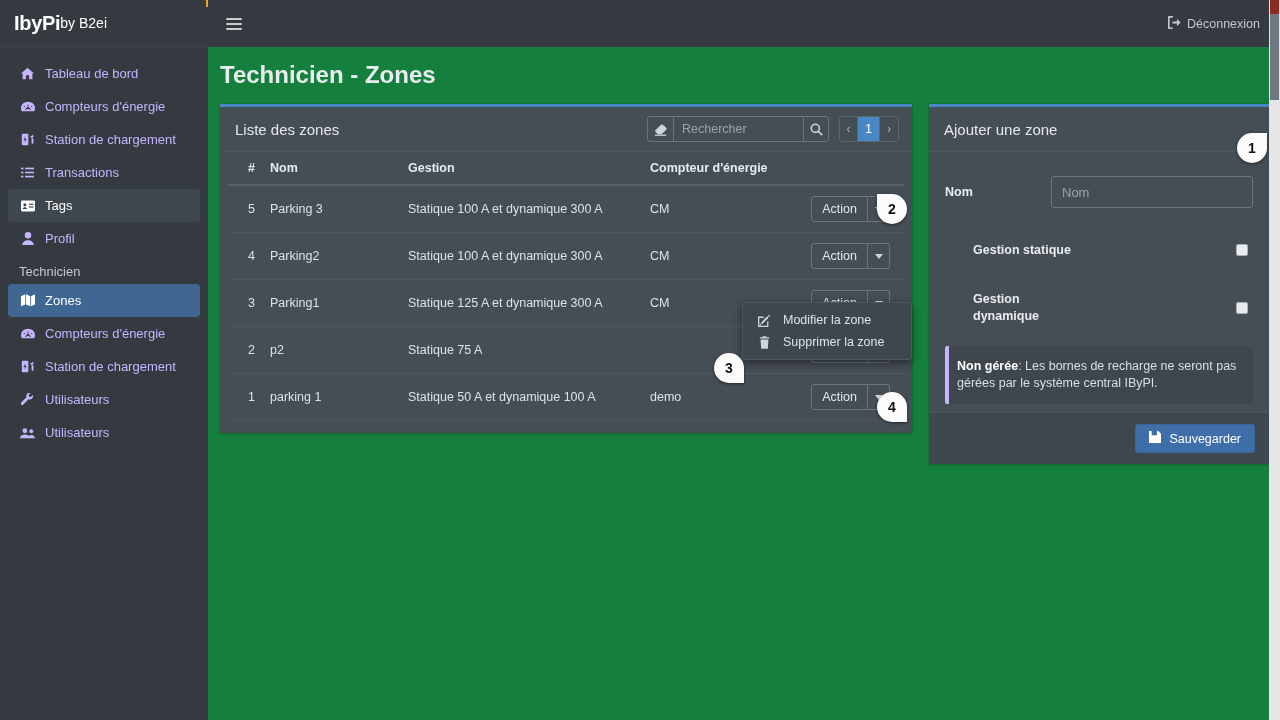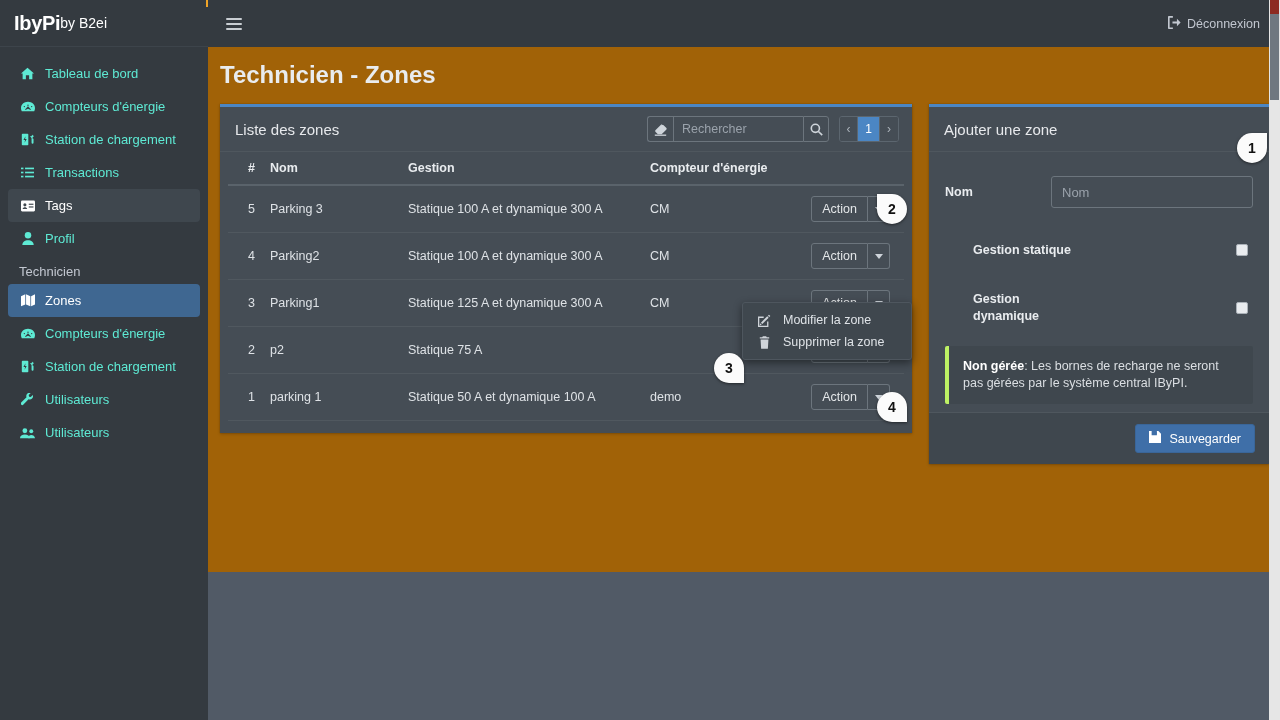--- a/index.html
+++ b/index.html
@@ -25,32 +25,32 @@
     position: relative;
   }
   .logo-mark { position: absolute; top: -8px; right: -20px; width: 22px; height: 16px; }
   .logo-orange { position: absolute; left: 0; top: 7px; width: 15px; height: 8px; background: #f0a427; }
   .brand-by { font-size: 14px; color: #ffffff; }
 
   .nav { padding-top: 10px; flex: 1; }
   .nav-item {
     display: flex; align-items: center; gap: 9px;
     height: 33px; margin: 0 8px 0 8px; padding: 0 11px;
-    color: #5eead4; font-size: 13px; border-radius: 4px; cursor: pointer;
+    color: #c4b5fd; font-size: 13px; border-radius: 4px; cursor: pointer;
     white-space: nowrap;
   }
   .nav-item.active { background: #3f6791; color: #ffffff; }
   .nav-item.hover { background: #3f474e; color: #ffffff; }
   .nav-item .ic { width: 17px; display: inline-flex; justify-content: center; align-items: center; color: inherit; }
   .nav-header {
     padding: 9px 19px 5px 19px; font-size: 13px; color: #c2c7d0;
   }
 
   
-  .main { flex: 1; height: 572px; position: relative; background: #a16207; }
+  .main { flex: 1; height: 720px; position: relative; background: #15803d; }
   .topbar {
     height: 47px; background: #343a40; display: flex; align-items: center;
     justify-content: space-between; padding: 0 20px 0 18px;
   }
   .hamburger { width: 16px; cursor: pointer; display: flex; flex-direction: column; gap: 3px; }
   .hamburger span { display: block; height: 2px; background: #c9ced3; border-radius: 1px; }
   .logout { display: flex; align-items: center; gap: 6px; color: #c2c7d0; font-size: 12.5px; cursor: pointer; }
 
   .page-title {
     font-size: 24px; color: #e9ecef; font-weight: 700;
@@ -151,22 +151,22 @@
     width: 202px; height: 32px; background: #454d55; border: 1px solid #6c757d;
     border-radius: 3px; color: #e9ecef; font-size: 13px; padding: 0 10px; outline: none;
     font-family: "Liberation Sans", sans-serif;
   }
   .form-control::placeholder { color: #9aa2ab; }
   .checkbox {
     width: 12px; height: 12px; border: 1px solid #aab1b8; background: #e9ecef;
     border-radius: 2px; cursor: pointer; margin-right: 5px;
   }
   .alert {
-    margin: 16px 0 0 0; background: #3f474e; border-left: 4px solid #bef264;
-    padding: 12px 14px; font-size: 12.5px; color: #dbdfe3; line-height: 17px;
+    margin: 16px 0 0 0; background: #3f474e; border-left: 4px solid #c4b5fd;
+    padding: 12px 8px; font-size: 12.5px; color: #dbdfe3; line-height: 17px;
     border-radius: 2px;
   }
   .alert b { color: #ffffff; }
   .card-foot {
     border-top: 1px solid #4f575e; padding: 11px 14px; display: flex; justify-content: flex-end;
     background: #3f474e;
   }
   .btn-primary {
     background: #3f6fa8; border: 1px solid #3a6699; border-radius: 3px; color: #fff;
     font-size: 12.5px; padding: 0 13px; height: 29px; display: flex; align-items: center;

